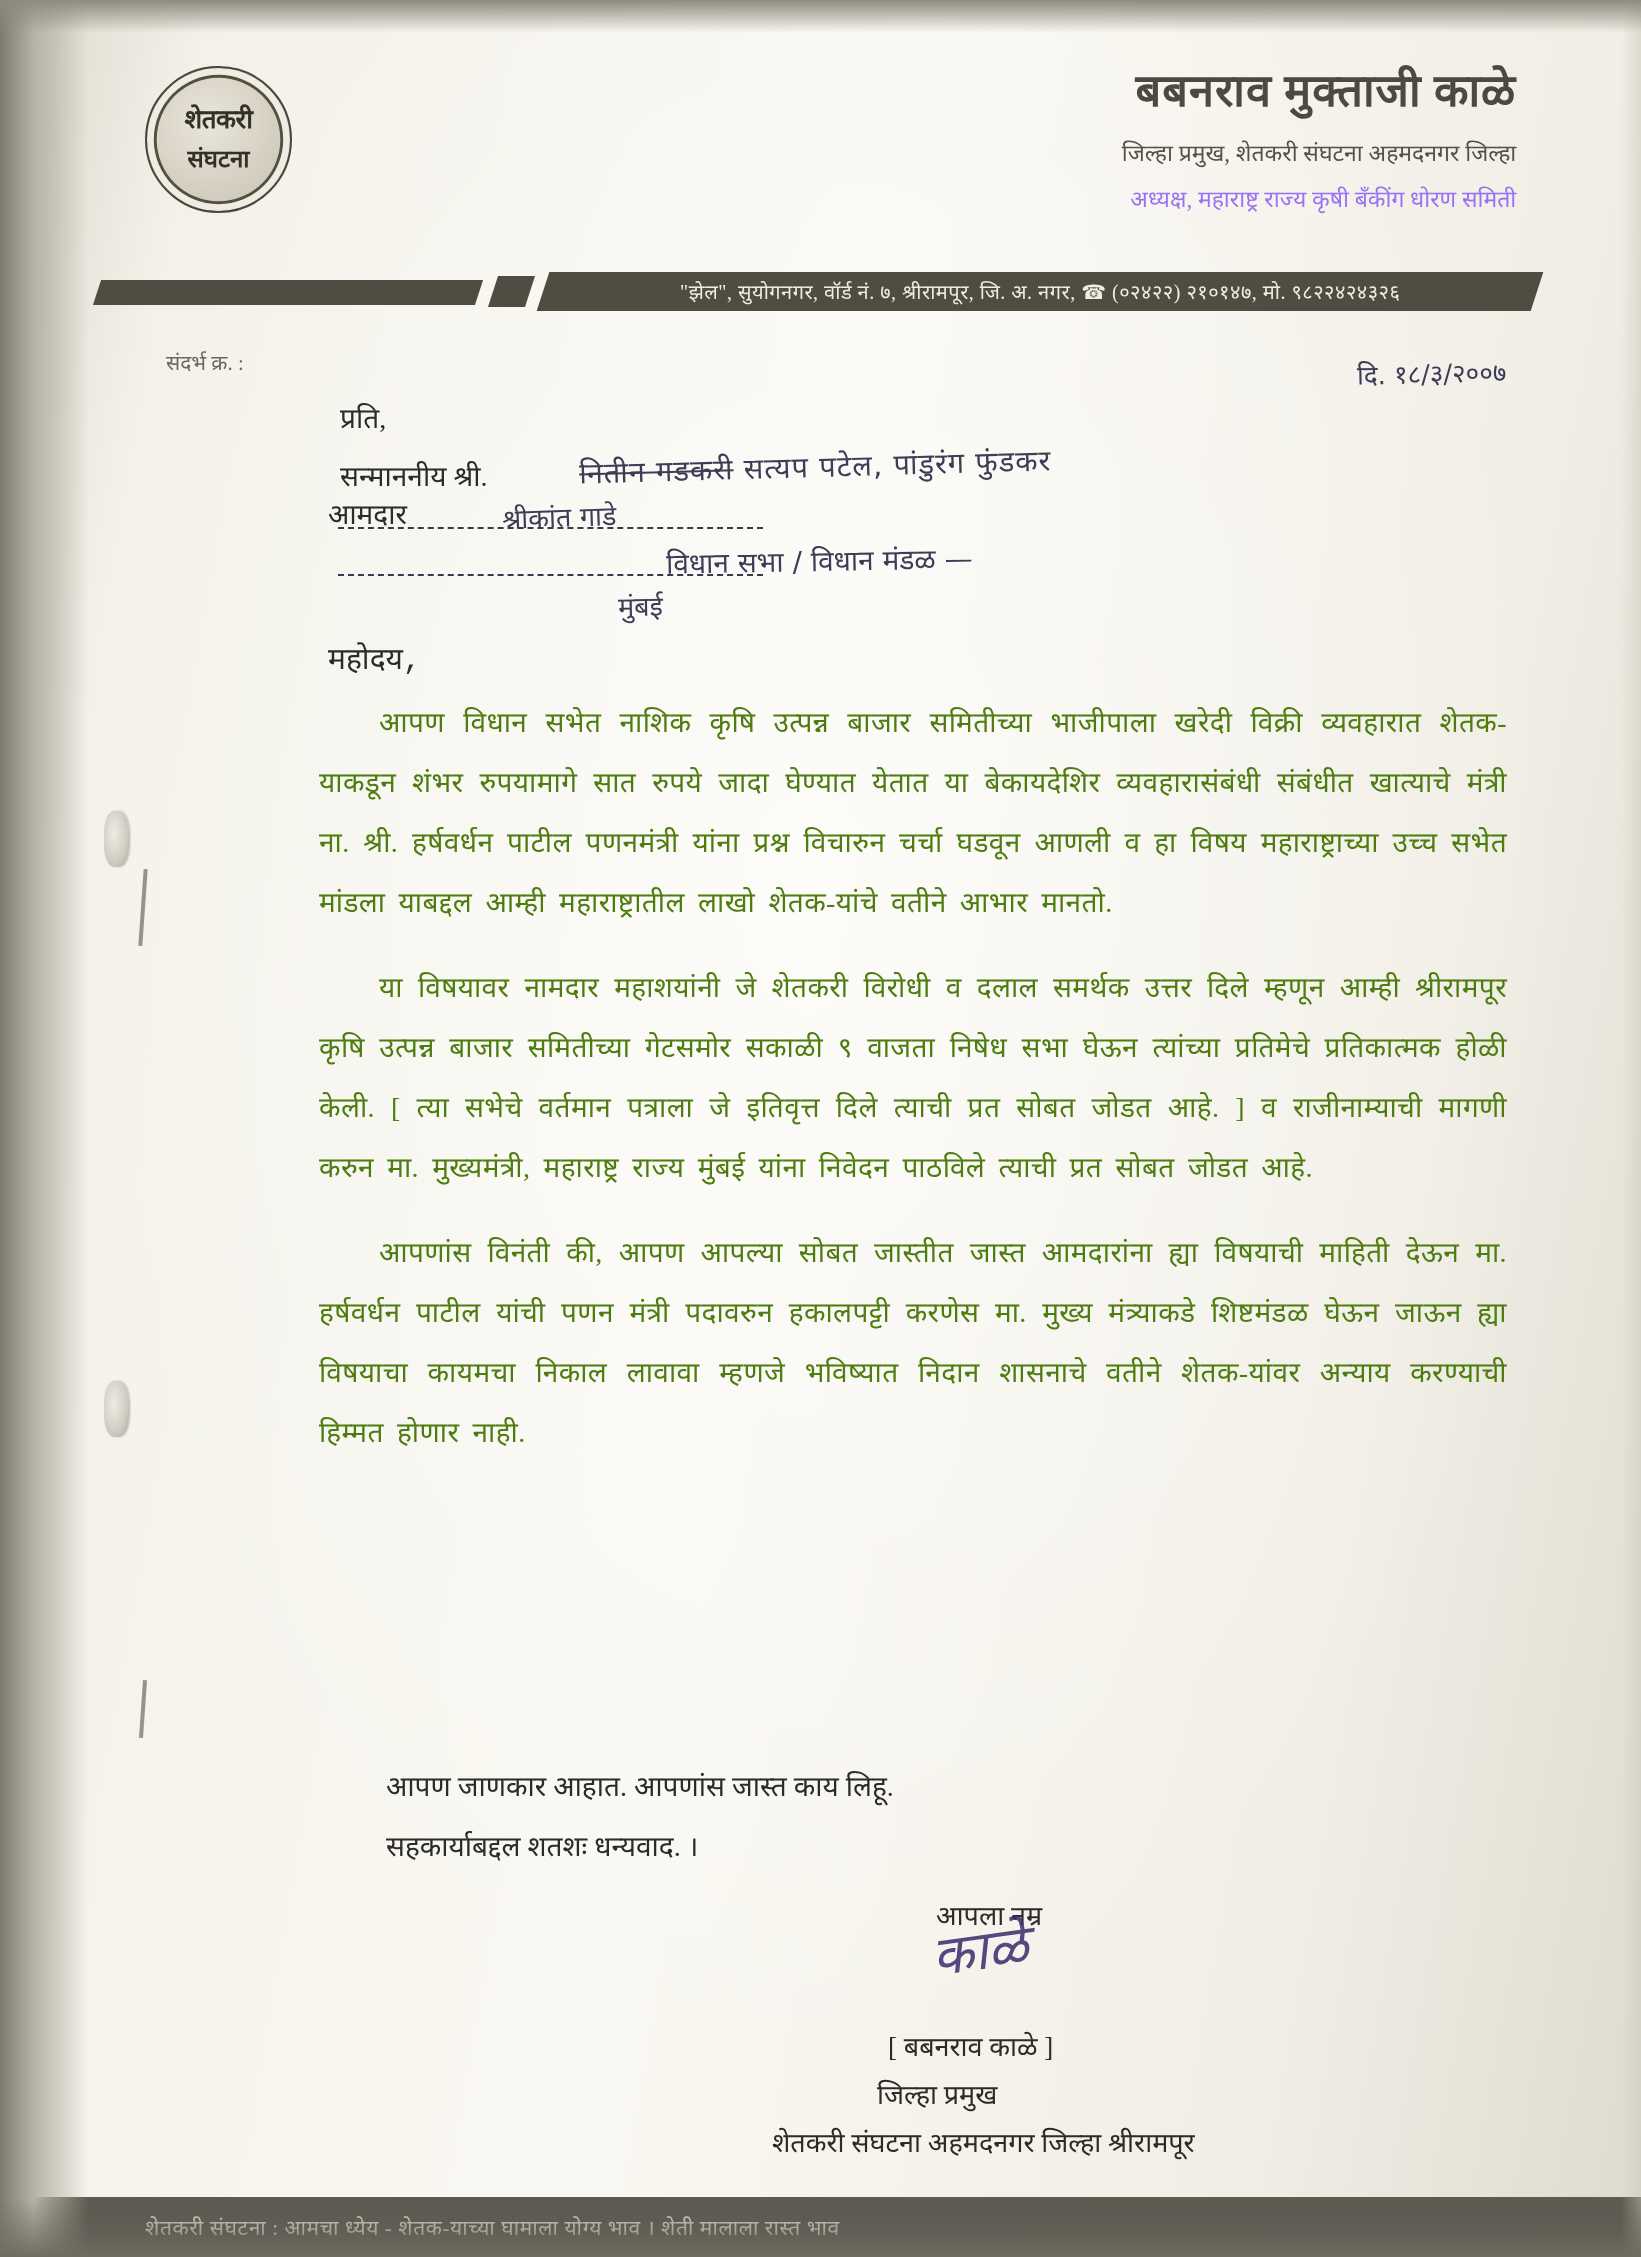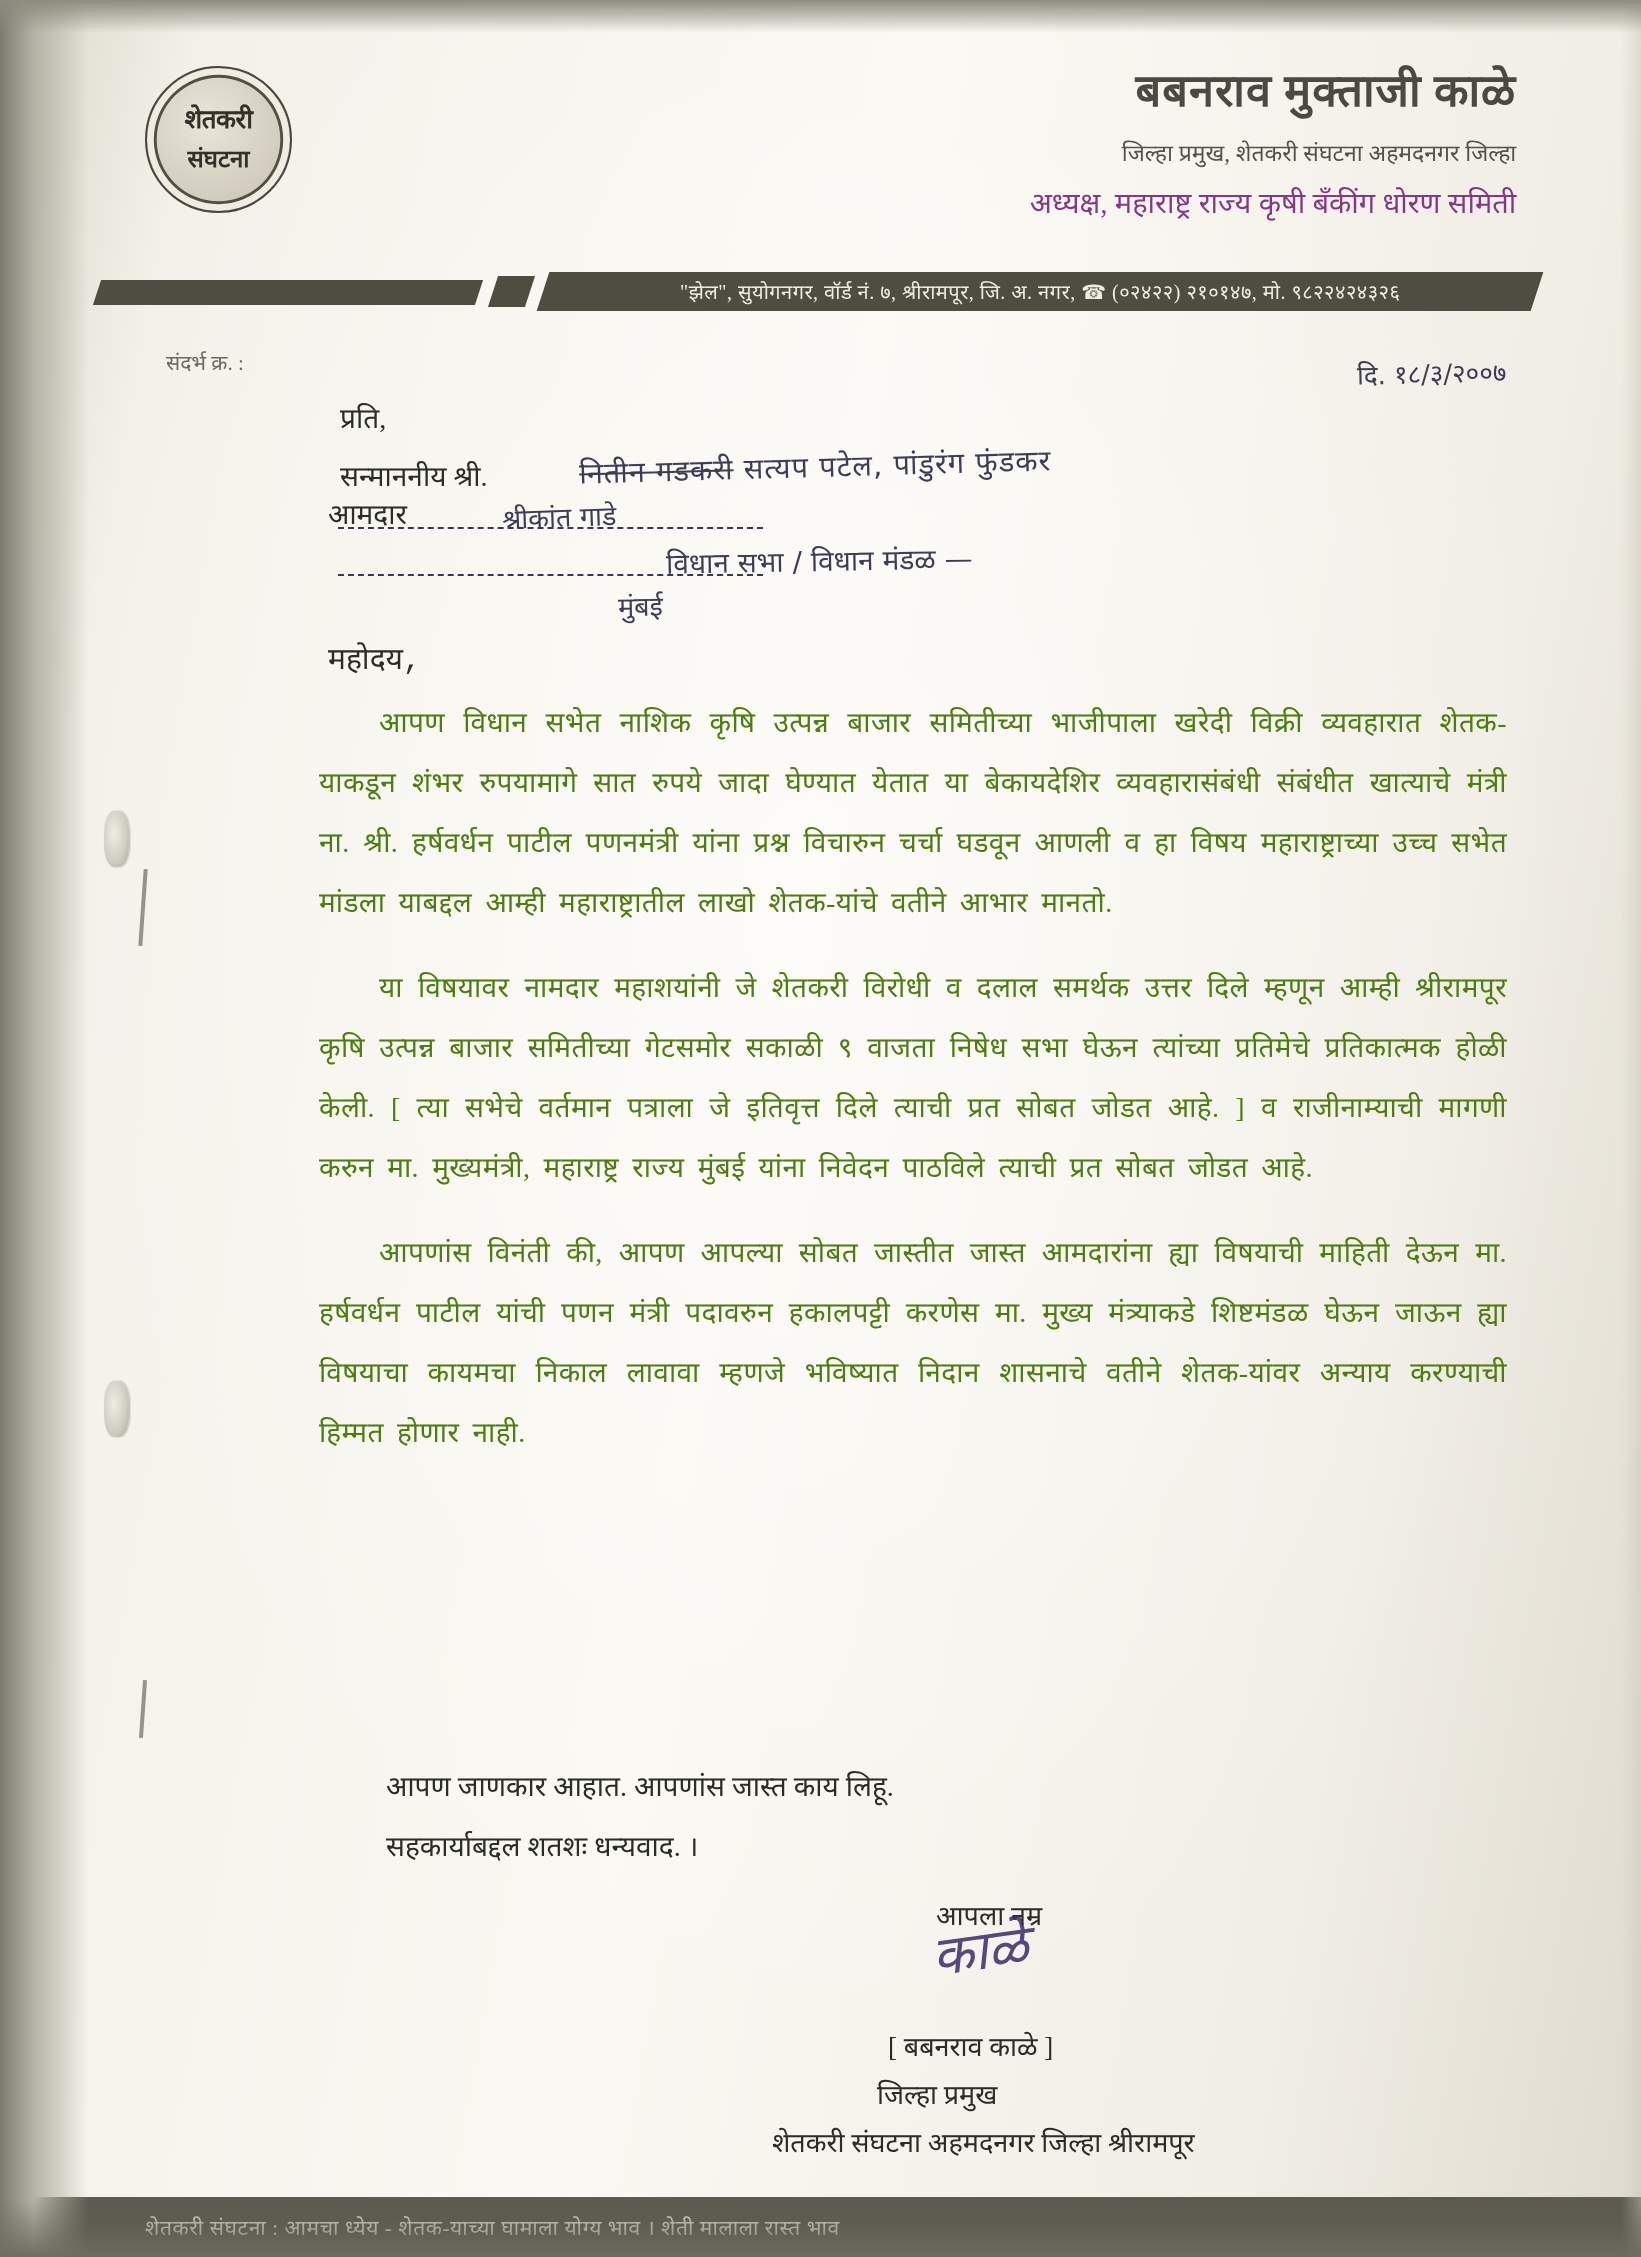--- a/index.html
+++ b/index.html
@@ -100,23 +100,23 @@
     color: #35322c;
     opacity: .88;
   }
   .org-line2 {
     font-size: 23px;
     margin-top: 17.4px;
     color: #3a372f;
     opacity: .86;
   }
   .org-line3 {
-    font-size: 29px;
+    font-size: 23px;
     margin-top: 13.5px;
-    color: #701a75;
+    color: #8b5cf6;
     opacity: .86;
   }
   .addr-bar {
     position: absolute;
     left: 97px;
     top: 272px;
     width: 1439px;
     height: 39px;
   }
   .addr-bar .bar-left {

